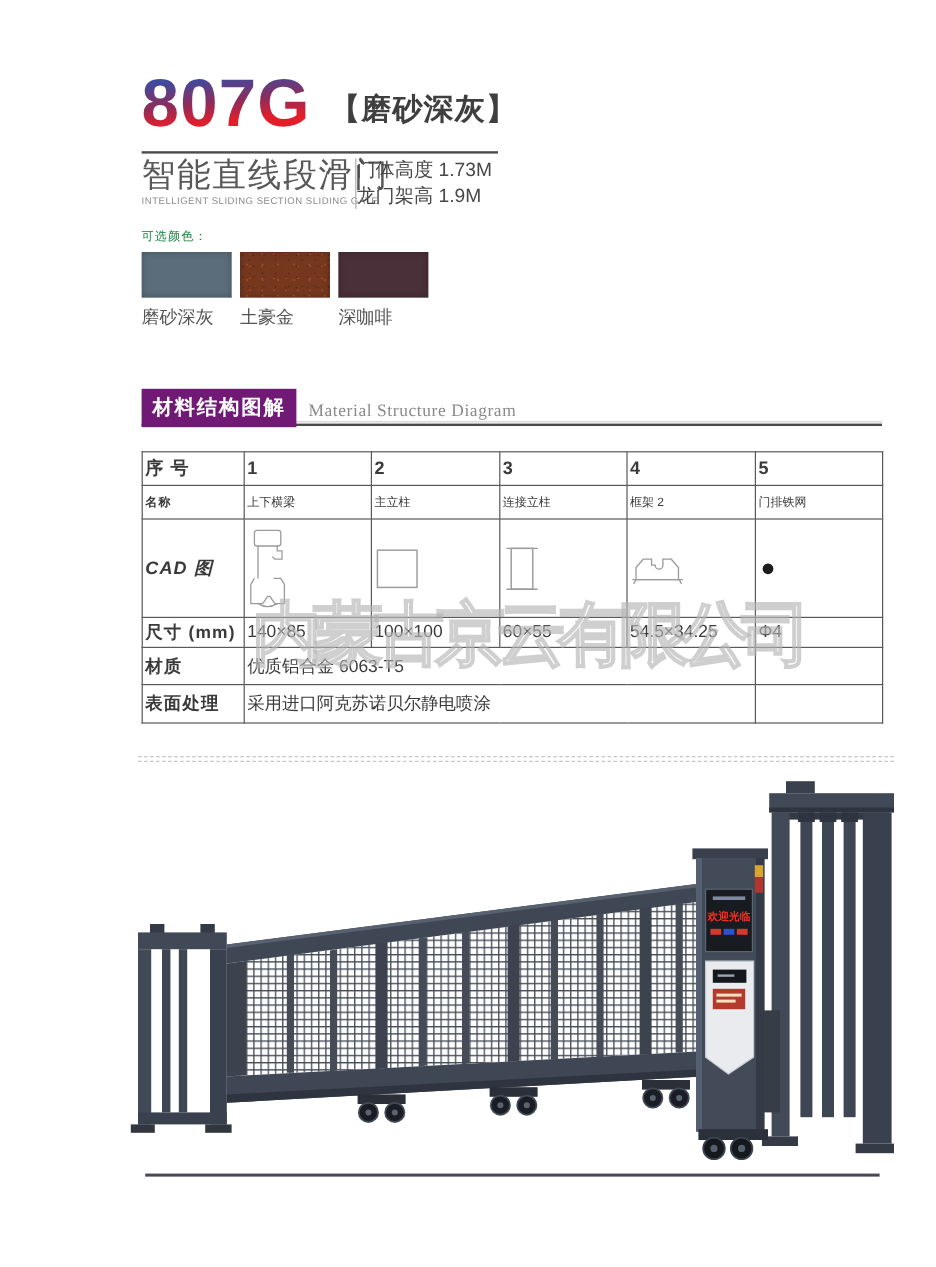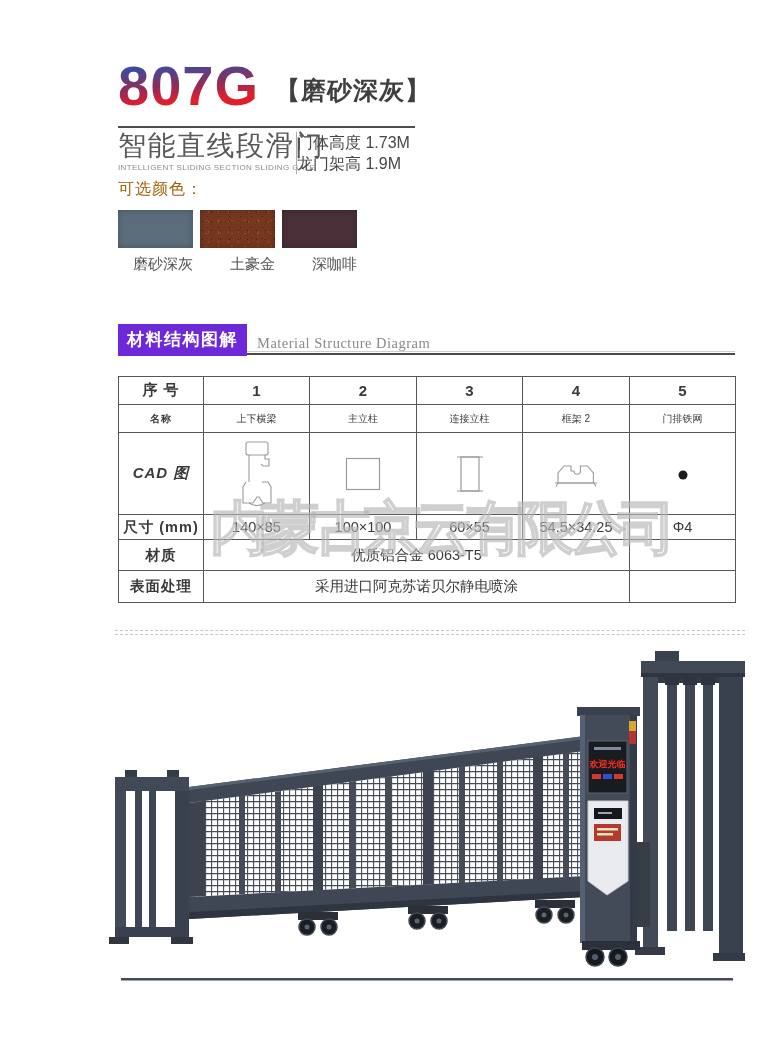--- a/index.html
+++ b/index.html
@@ -22,45 +22,45 @@
   .title-underline { left:118px; top:126px; width:297px; border-top:2px solid #4d4d4d; }
 
   .subtitle { left:118px; top:131px; }
   .subtitle-cn { font-size:28px; color:#595959; letter-spacing:1.5px; line-height:1.05; }
   .subtitle-en { font-size:8px; color:#8c8c8c; letter-spacing:0.4px; margin-top:3px; }
 
   .specs { left:296px; top:132px; border-left:1px solid #adadad; padding-left:0;
            font-size:16px; color:#474747; line-height:21px; }
 
   
-  .colors-label { left:118px; top:179px; font-size:16px; color:#a16207; letter-spacing:1px; }
+  .colors-label { left:118px; top:190px; font-size:10px; color:#15803d; letter-spacing:1px; }
   .swatches { left:118px; top:210px; display:flex; gap:7px; }
   .swatch { width:75px; }
   .swatch-box { width:75px; height:38px; box-shadow:inset 0 0 6px rgba(0,0,0,.25); }
   .swatch-box.speckle { background-image:
       radial-gradient(circle at 25% 30%, rgba(0,0,0,.45) 6%, transparent 7%),
       radial-gradient(circle at 70% 60%, rgba(0,0,0,.4) 5%, transparent 6%),
       radial-gradient(circle at 45% 80%, rgba(255,120,60,.35) 5%, transparent 6%),
       radial-gradient(circle at 85% 20%, rgba(255,120,60,.3) 6%, transparent 7%);
       background-size:9px 9px, 11px 11px, 13px 13px, 10px 10px; }
-  .swatch-name { text-align:right; font-size:15px; color:#555; margin-top:7px; }
+  .swatch-name { text-align:left; font-size:15px; color:#555; margin-top:7px; }
 
   
   .section-line { left:118px; top:351px; width:617px; height:4px;
                   border-top:1px solid #cfcfcf; border-bottom:2px solid #4a4a4a; }
   .section-header { left:118px; top:324px; display:flex; align-items:flex-end; gap:10px; z-index:2; }
-  .section-box { background:#6d28d9; color:#ffffff; font-size:17px; font-weight:700;
+  .section-box { background:#701a75; color:#ffffff; font-size:17px; font-weight:700;
                  padding:4px 9px 5px; letter-spacing:1.5px; }
   .section-en { font-family:"Liberation Serif","DejaVu Serif",serif; color:#8a8a8a;
                 font-size:14.5px; padding-bottom:4px; letter-spacing:0.5px; }
 
   
   table.spec { left:118px; top:376px; position:absolute; border-collapse:collapse;
                table-layout:fixed; width:617px; }
-  table.spec td { border:1.5px solid #585858; text-align:center; vertical-align:middle;
+  table.spec td { border:1.5px solid #585858; vertical-align:middle;
                   color:#3a3a3a; font-size:15px; padding:0 2px; }
   td.rowlab { font-weight:700; color:#2d2d2d; letter-spacing:1px; }
   tr.r-num td { height:28px; font-weight:700; }
   tr.r-name td { height:28px; font-size:10px; }
   tr.r-cad td { height:82px;font-style:italic; }
   tr.r-size td { height:25px; font-size:14.5px; }
   tr.r-mat td { height:31px; font-size:14.5px; }
   tr.r-surf td { height:32px; font-size:14.5px; }
   .cadicon { display:inline-block; vertical-align:middle; }
 

